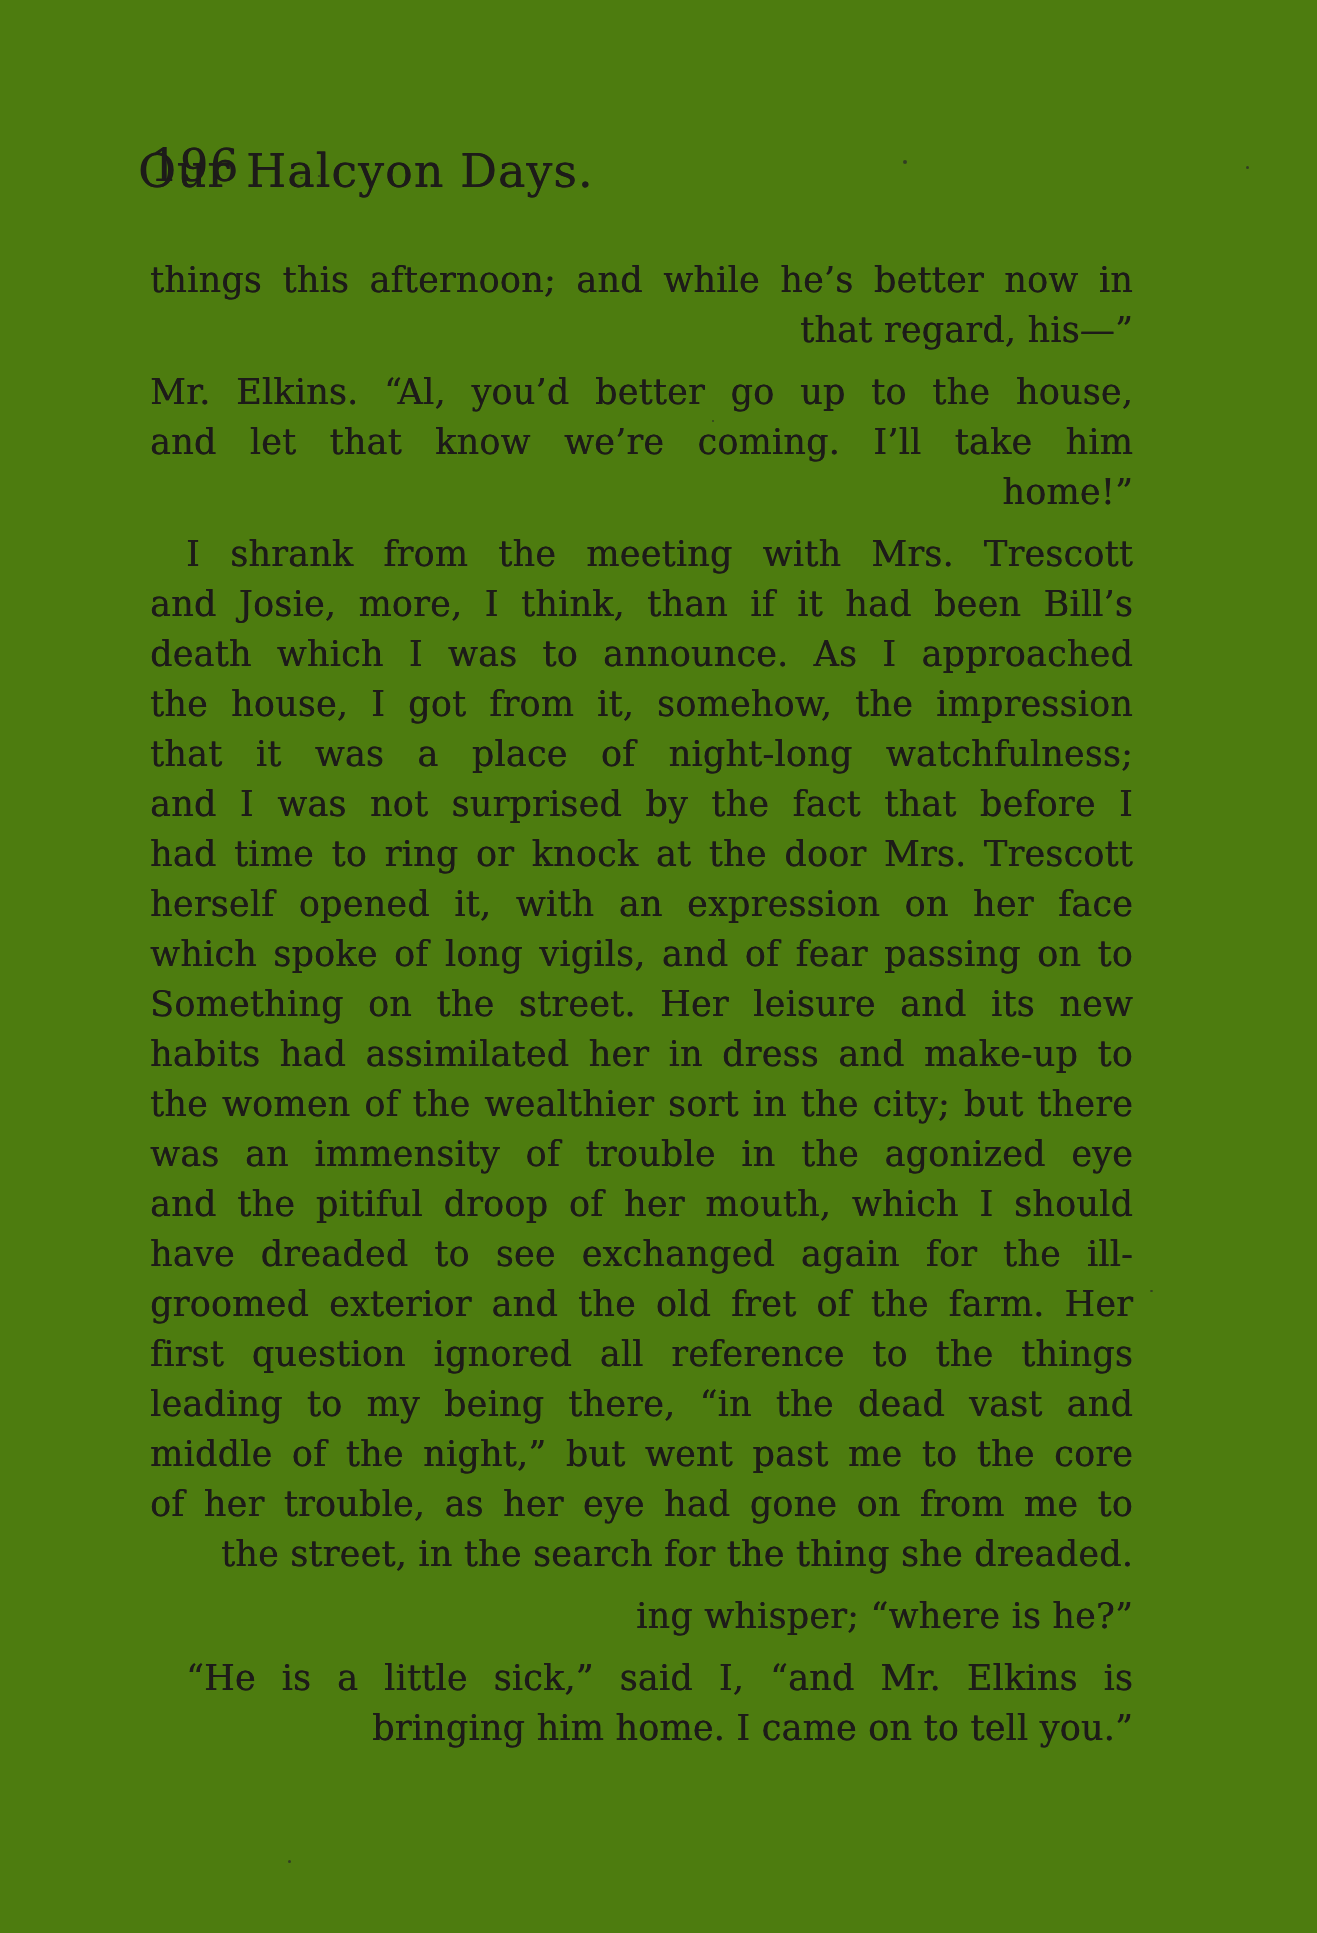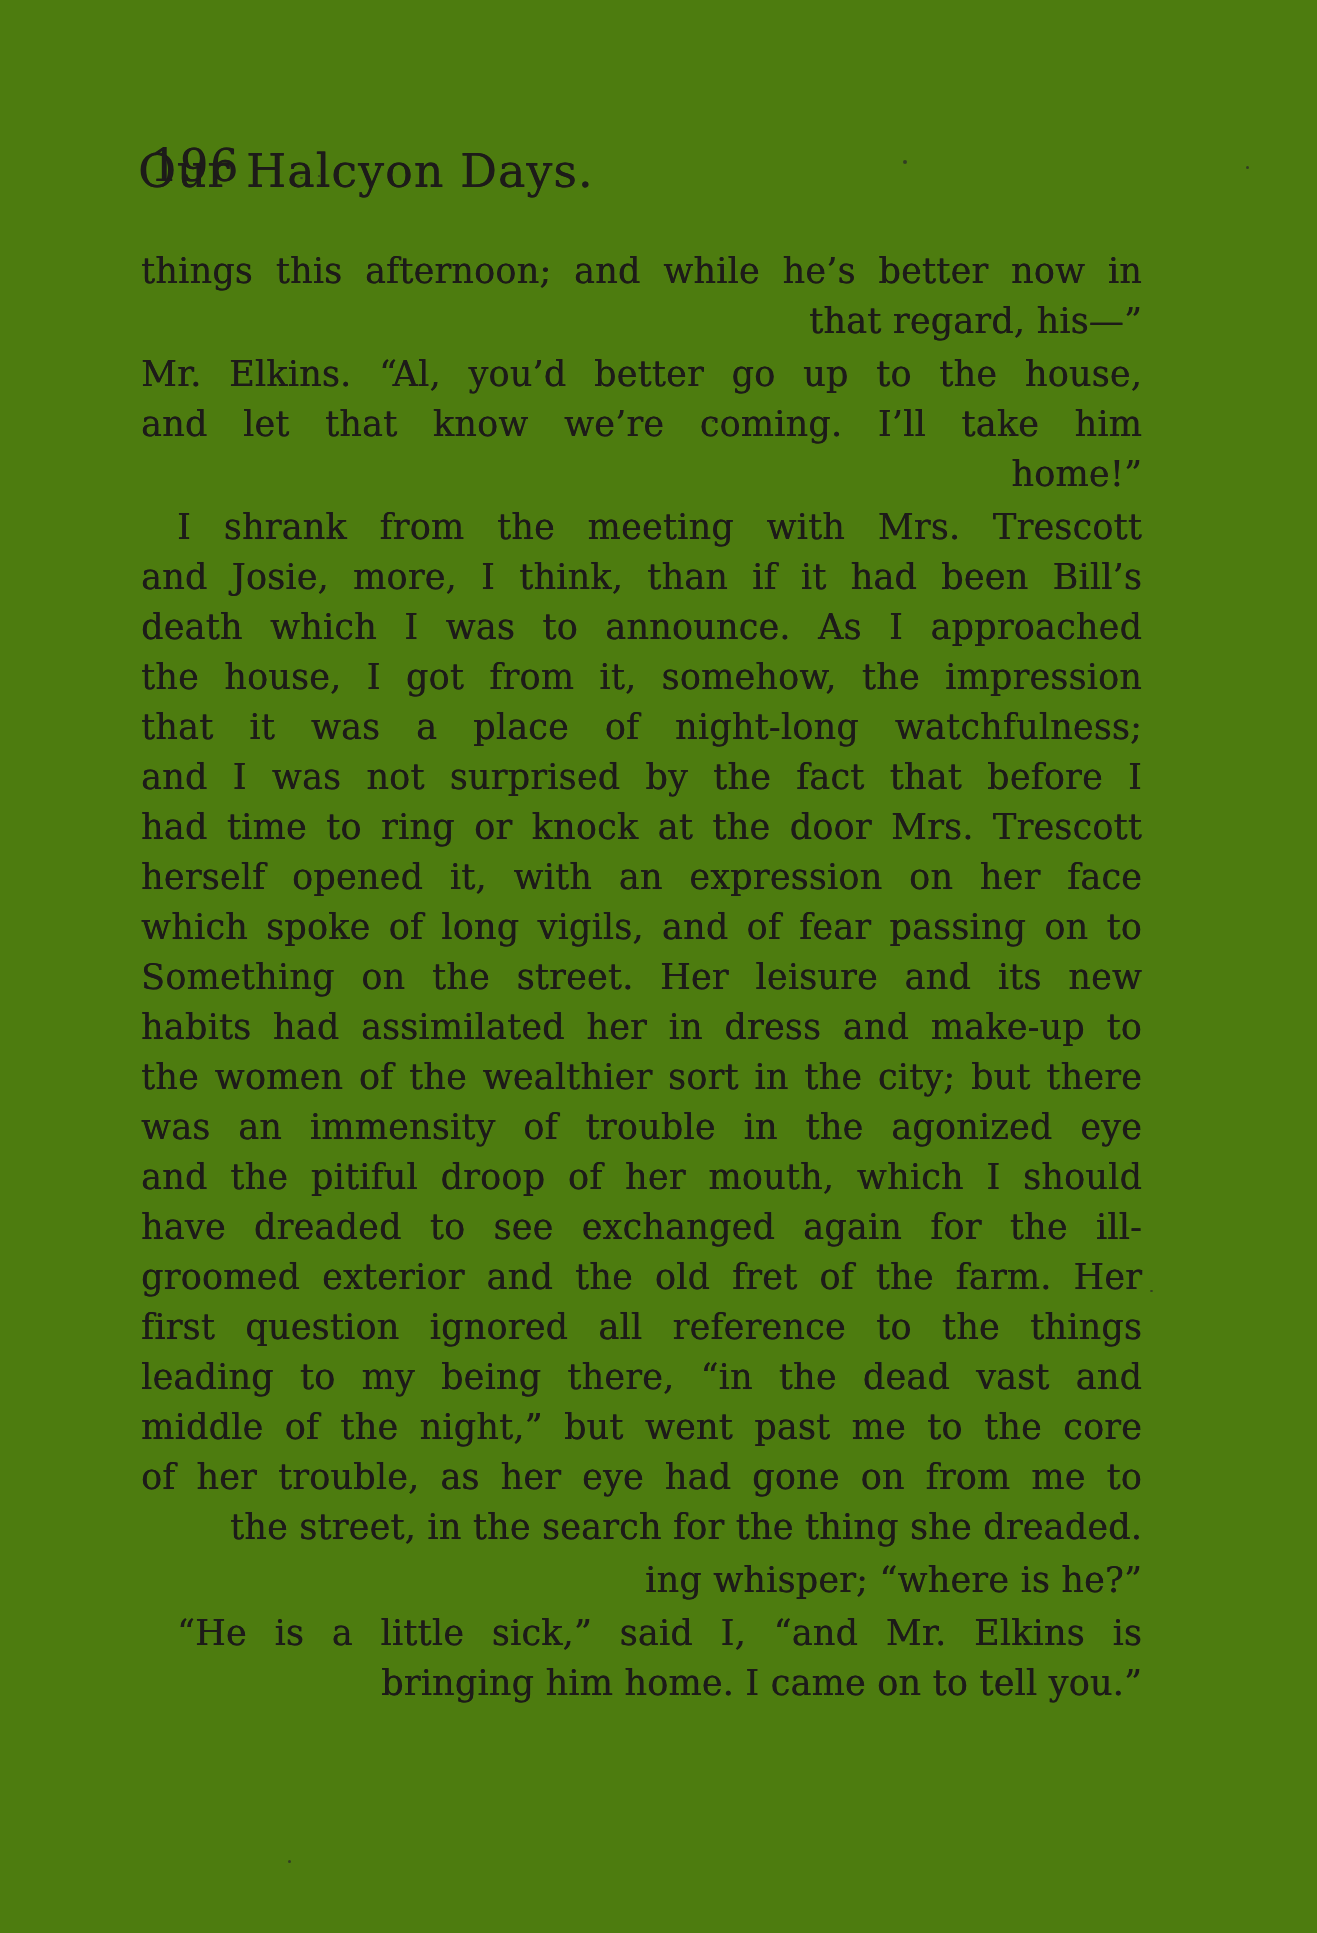--- a/index.html
+++ b/index.html
@@ -42,21 +42,21 @@
   .body-text {
     position: absolute;
     left: 138px;
     top: 243px;
     width: 1007px;
     font-size: 35px;
     line-height: 50px;
     letter-spacing: 0.2px;
     text-shadow: 0.35px 0 0 currentColor;
   }
-  .para { margin: 3px; }
+  .para { margin: 12px; }
   .line {
     height: 50px;
     overflow: visible;
   }
   
   .jl {
     text-align: justify;
     text-align-last: justify;
     text-justify: inter-word;
   }

